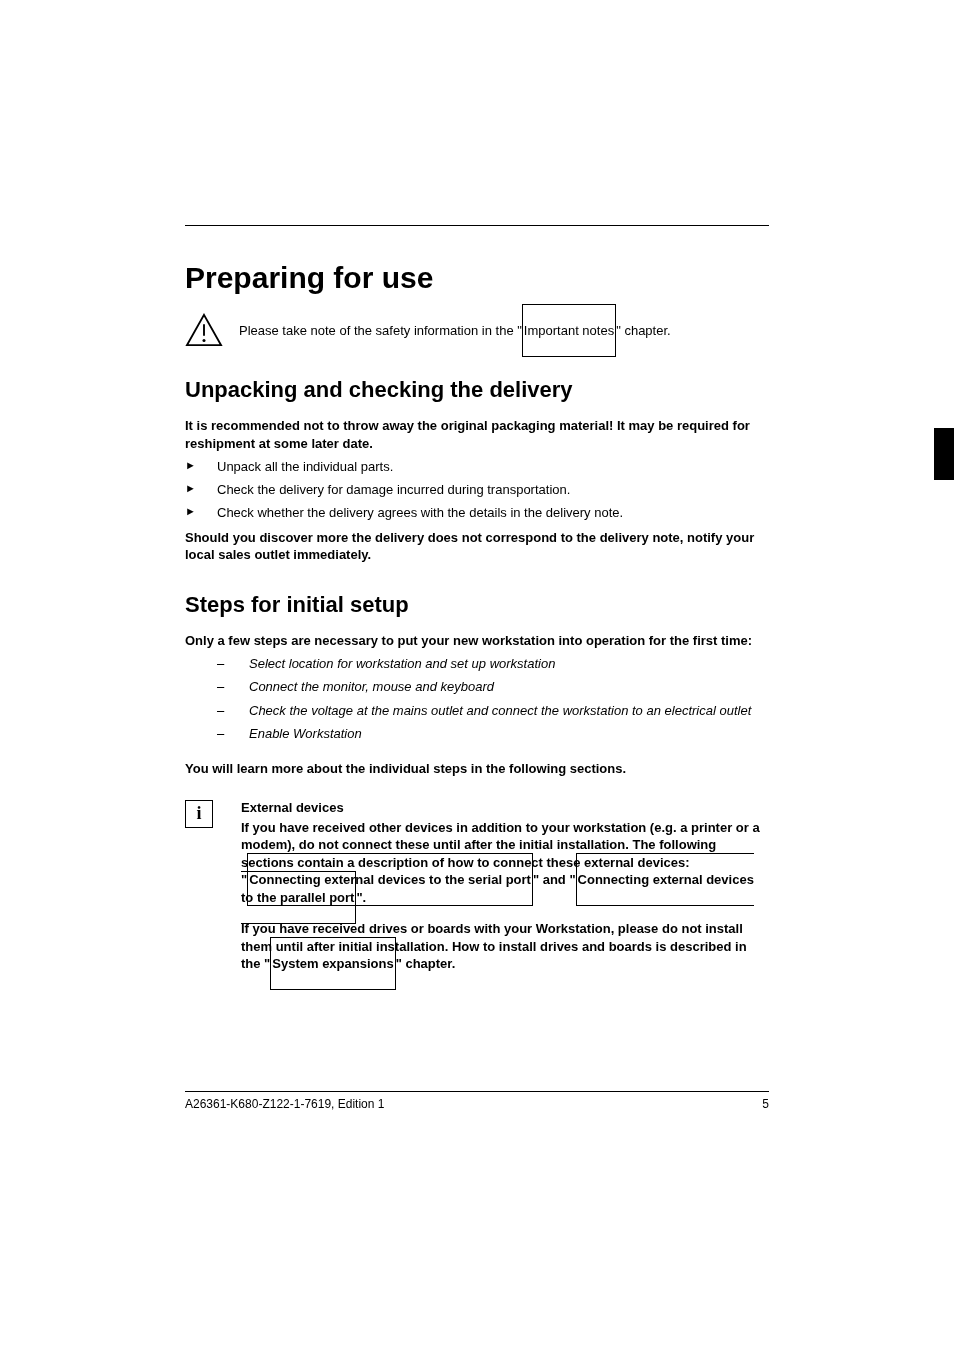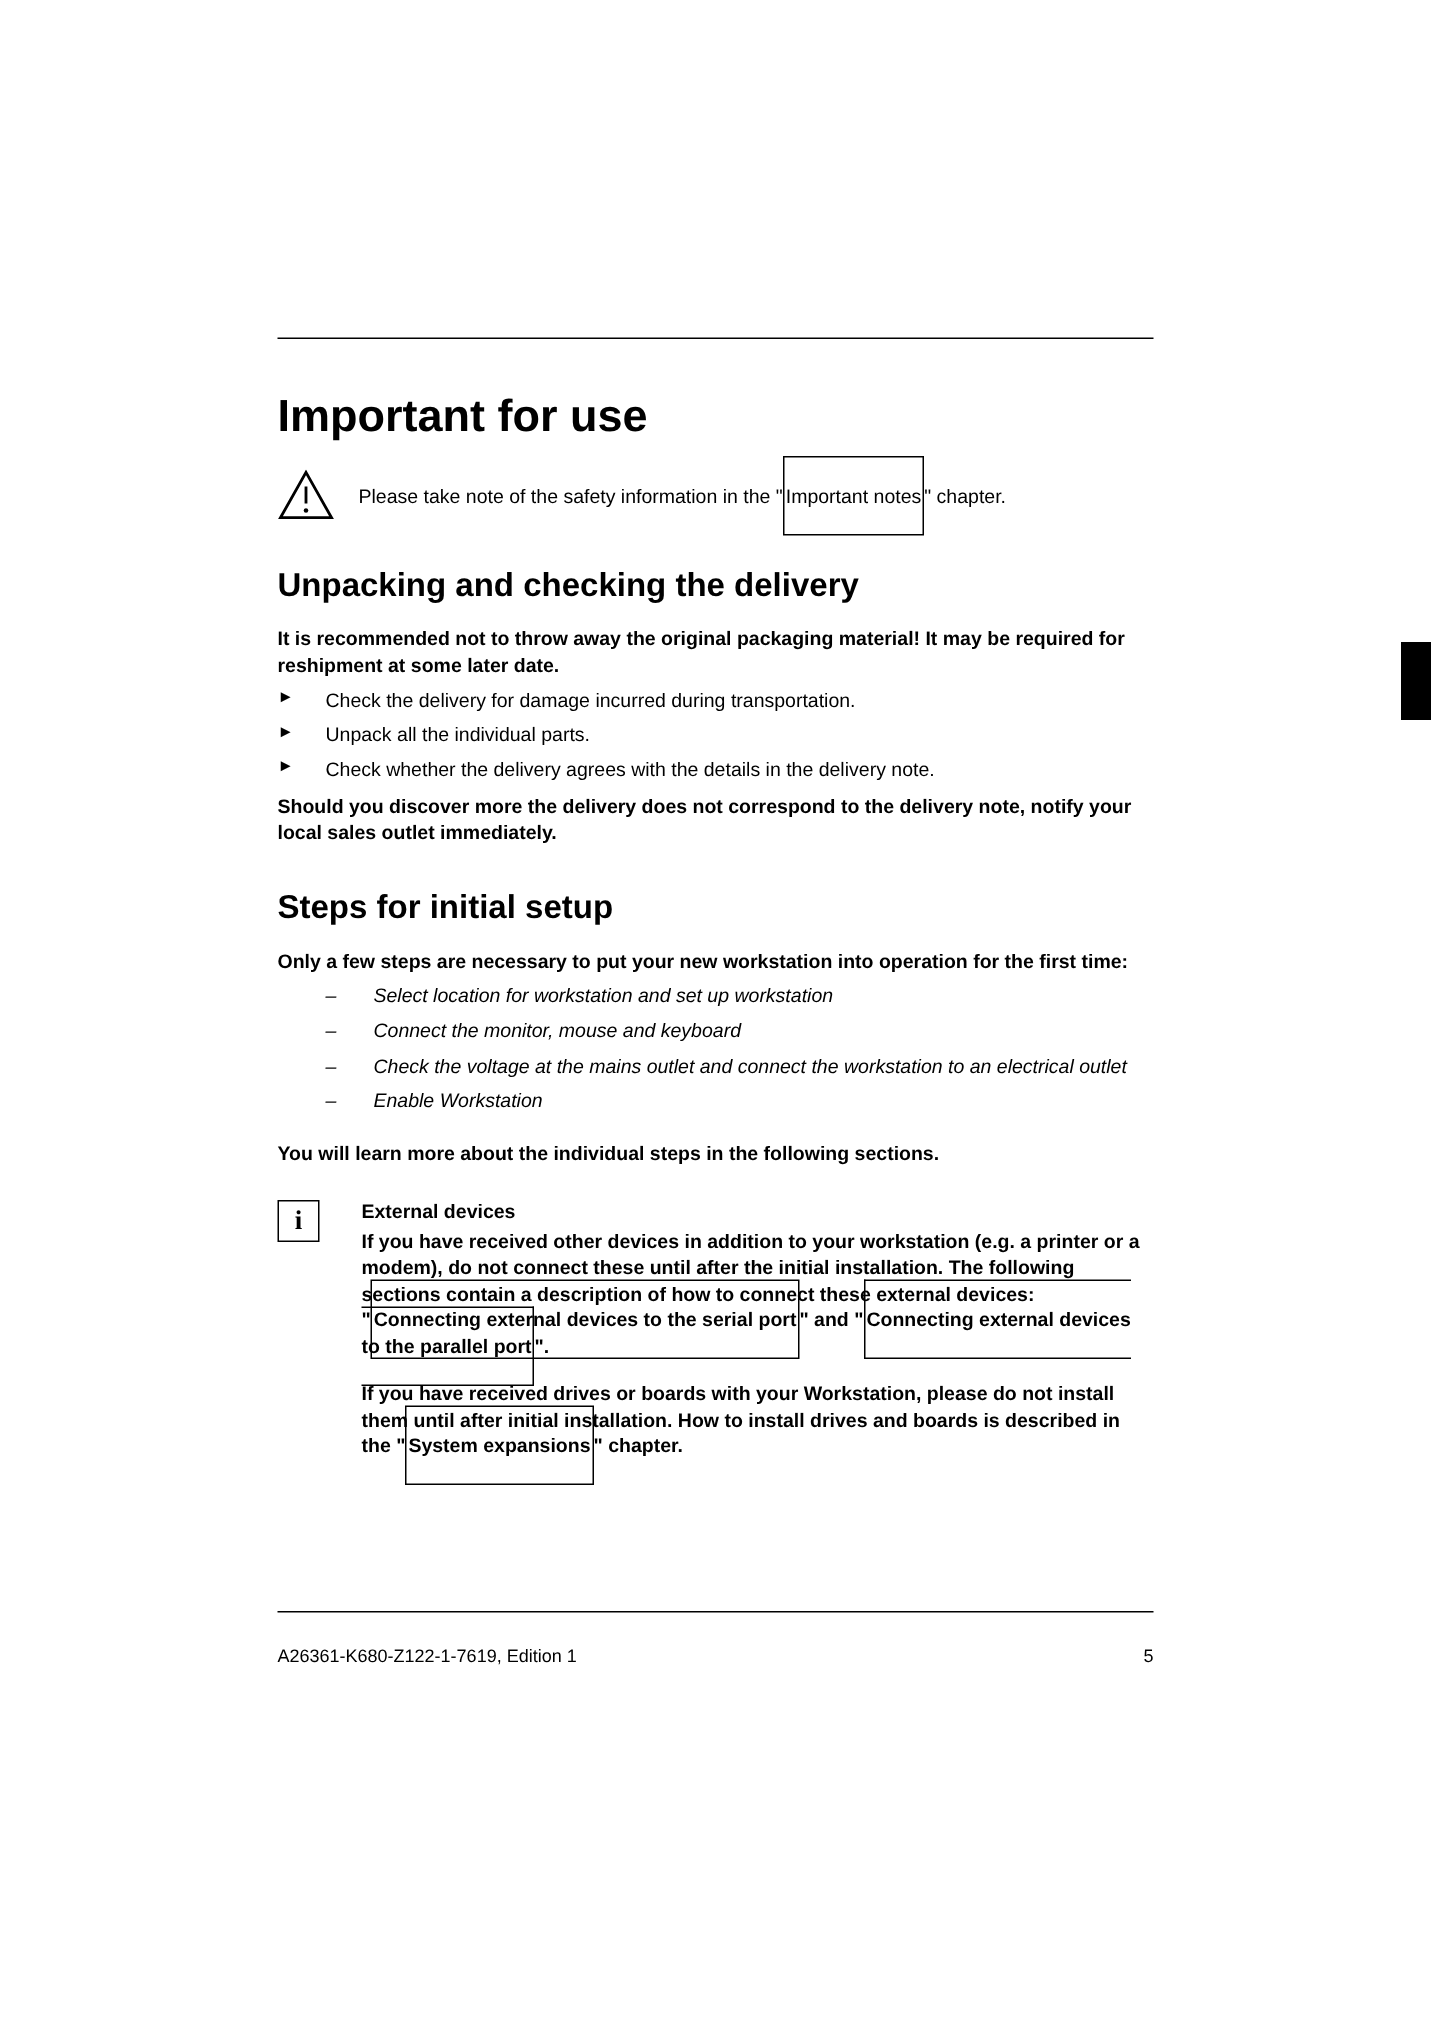--- a/index.html
+++ b/index.html
@@ -125,50 +125,50 @@
       width: 20px;
       height: 52px;
       background: #000;
     }
     .footer {
       position: absolute;
       left: 185px;
       right: 185px;
       bottom: 240px;
       border-top: 1px solid #000;
-      padding-top: 22px;
+      padding-top: 5px;
       display: flex;
       justify-content: space-between;
       font-size: 12px;
     }
   </style>
 </head>
 <body>
 
 <div class="page">
   <div class="top-rule"></div>
 
-  <h1>Important for use</h1>
+  <h1>Preparing for use</h1>
 
   <div class="warn-row">
     <svg class="warn-icon" viewBox="0 0 40 36">
       <polygon points="20,2 38,34 2,34" fill="none" stroke="#000" stroke-width="2"></polygon>
       <line x1="20" y1="12" x2="20" y2="24" stroke="#000" stroke-width="2"></line>
       <circle cx="20" cy="29" r="1.6" fill="#000"></circle>
     </svg>
     <div class="warn-text">
       <span>Please take note of the safety information in the "</span><span class="link-box">Important notes</span><span>" chapter.</span>
     </div>
   </div>
 
   <h2>Unpacking and checking the delivery</h2>
   <p>It is recommended not to throw away the original packaging material! It may be required for reshipment at some later date.</p>
   <ul class="action-list">
+    <li>Unpack all the individual parts.</li>
     <li>Check the delivery for damage incurred during transportation.</li>
-    <li>Unpack all the individual parts.</li>
     <li>Check whether the delivery agrees with the details in the delivery note.</li>
   </ul>
   <p>Should you discover more the delivery does not correspond to the delivery note, notify your local sales outlet immediately.</p>
 
   <div class="section-gap"></div>
 
   <h2>Steps for initial setup</h2>
   <p>Only a few steps are necessary to put your new workstation into operation for the first time:</p>
   <ul class="dash-list">
     <li>Select location for workstation and set up workstation</li>

